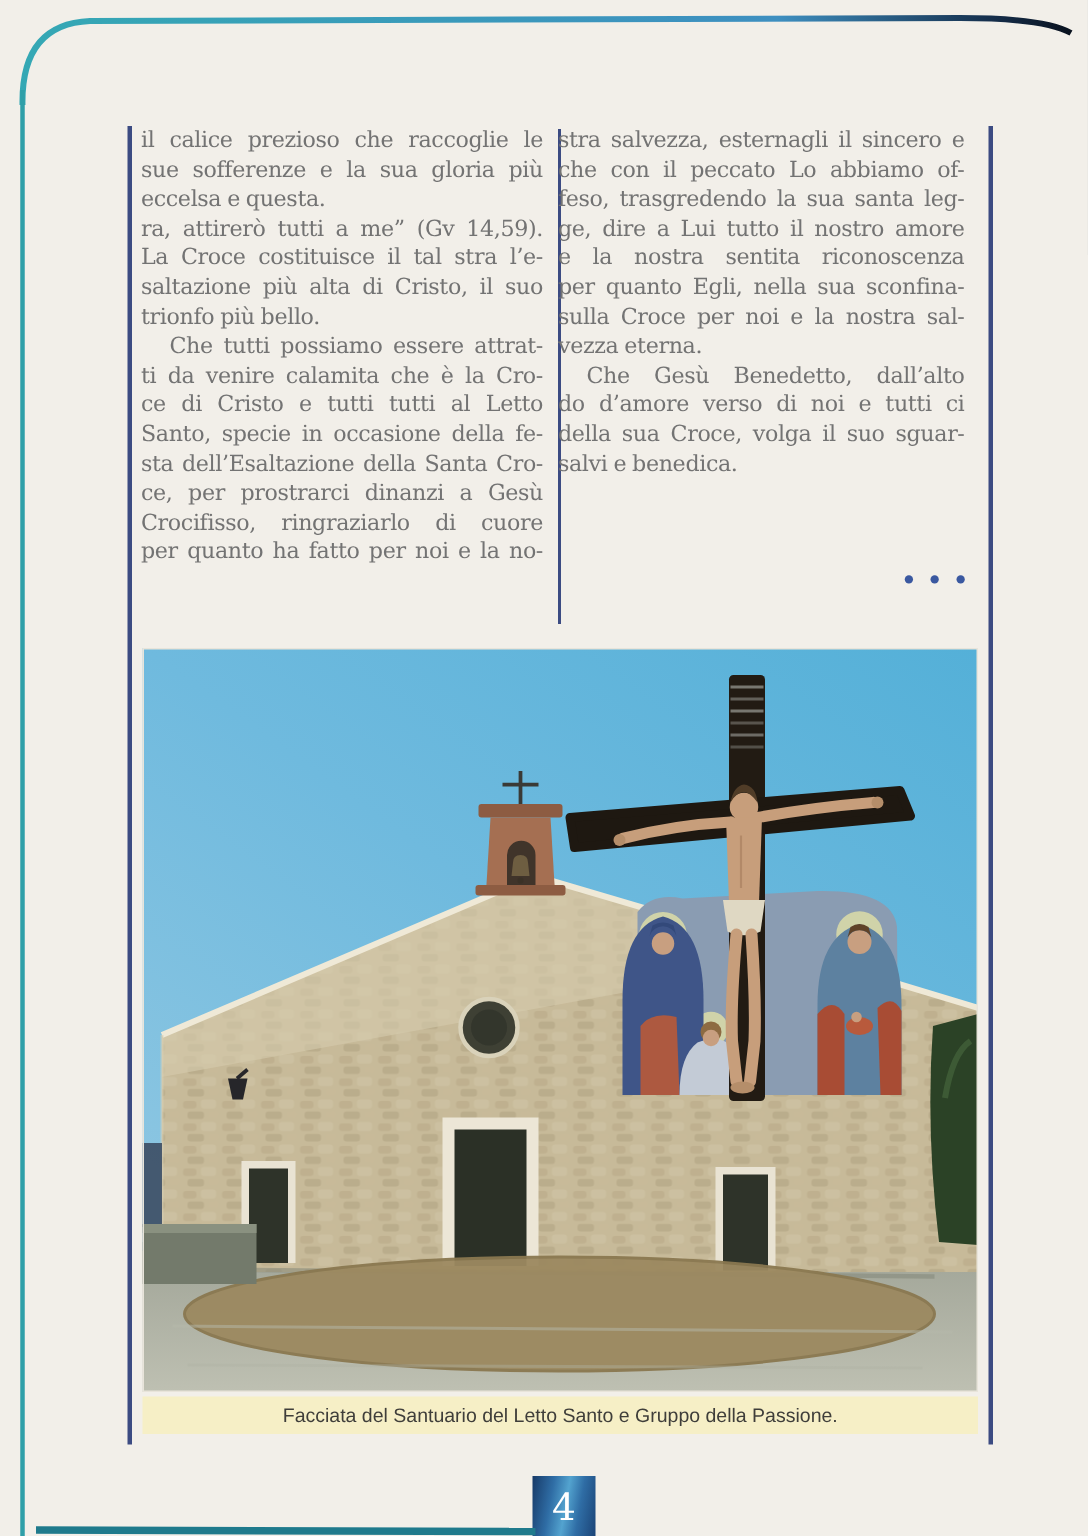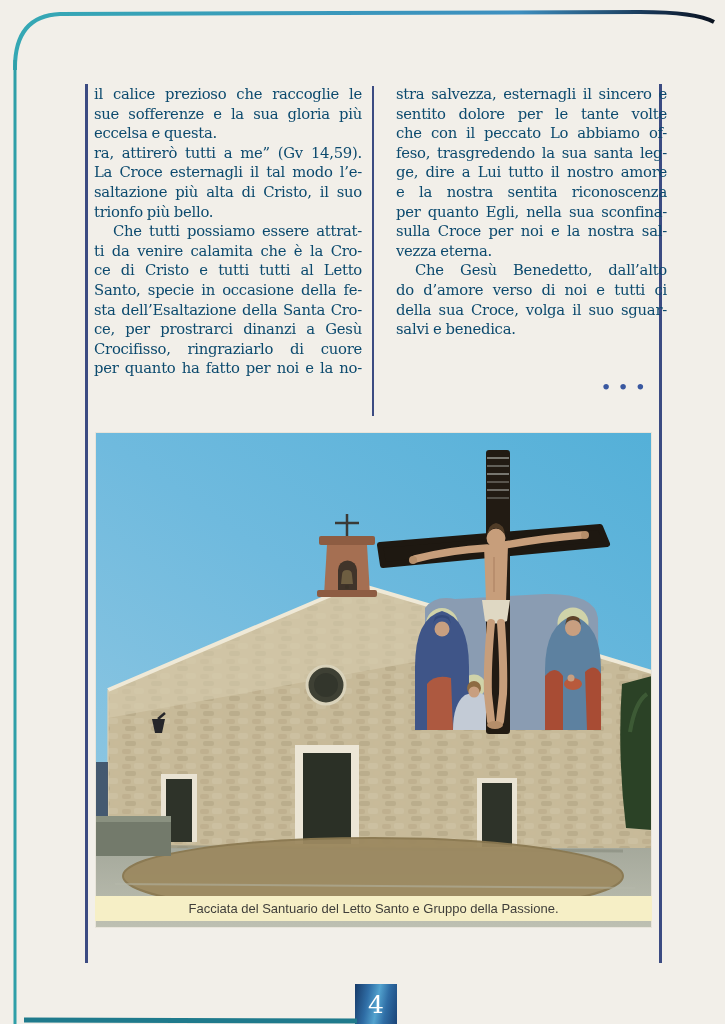--- a/index.html
+++ b/index.html
@@ -11,38 +11,38 @@
   
   .scan-artifacts{position:absolute;left:0;top:0;pointer-events:none;z-index:40;}
   
   .rule{position:absolute;background:#3c4b82;}
   .rule-left{left:85px;top:84px;width:3px;height:879px;}
   .rule-right{left:659px;top:84px;width:3px;height:879px;}
   .col-divider{left:372px;top:86px;width:2px;height:330px;background:#3c4b82;}
   
   .column{
     position:absolute;top:84px;width:268px;
-    color:#0c4a6e;font-size:14.8px;line-height:19.6px;
+    color:#737373;font-size:14.8px;line-height:19.6px;
     letter-spacing:-0.25px;word-spacing:-0.5px;
   }
   .col-left{left:94px;}
-  .col-right{left:396px;width:271px;}
+  .col-right{left:372px;width:271px;}
   .line{height:19.6px;overflow:hidden;text-align:justify;text-align-last:justify;}
   .line.indent{padding-left:19px;}
   .line.last{text-align-last:left;}
   .end-mark{
     position:absolute;left:520px;top:376px;width:132px;text-align:right;
     color:#3a58a0;font-size:19px;letter-spacing:6px;
   }
   
   .photo{position:absolute;left:95px;top:432px;width:557px;height:496px;margin:0;}
   .photo svg{display:block;}
   
   .caption{
-    position:absolute;left:95px;top:896px;width:557px;height:25px;
+    position:absolute;left:95px;top:931px;width:557px;height:25px;
     background:#f6efc6;display:flex;align-items:center;justify-content:center;
     font-family:"Liberation Sans", sans-serif;font-size:13px;color:#3f3e3a;
   }
   
   .page-number{
     position:absolute;left:355px;top:984px;width:42px;height:40px;
     background:linear-gradient(100deg,#173a68 0%,#2f6da5 30%,#53a3cf 52%,#2f6da5 72%,#1b4477 100%);
     color:#ffffff;font-size:25px;display:flex;align-items:center;justify-content:center;
   }
 </style>
@@ -53,35 +53,34 @@
 
   <div class="rule rule-left"></div>
   <div class="rule rule-right"></div>
   <div class="col-divider rule"></div>
 
   <div class="column col-left">
       <div class="line">il calice prezioso che raccoglie le</div>
       <div class="line">sue sofferenze e la sua gloria più</div>
       <div class="line last">eccelsa e questa.</div>
       <div class="line">ra, attirerò tutti a me” (Gv 14,59).</div>
-      <div class="line">La Croce esternagli il tal modo l’e-</div>
+      <div class="line">La Croce costituisce il tal stra l’e-</div>
       <div class="line">saltazione più alta di Cristo, il suo</div>
       <div class="line last">trionfo più bello.</div>
       <div class="line indent">Che tutti possiamo essere attrat-</div>
       <div class="line">ti da venire calamita che è la Cro-</div>
       <div class="line">ce di Cristo e tutti tutti al Letto</div>
       <div class="line">Santo, specie in occasione della fe-</div>
       <div class="line">sta dell’Esaltazione della Santa Cro-</div>
       <div class="line">ce, per prostrarci dinanzi a Gesù</div>
       <div class="line">Crocifisso, ringraziarlo di cuore</div>
       <div class="line">per quanto ha fatto per noi e la no-</div>
     </div>
   <div class="column col-right">
       <div class="line">stra salvezza, esternagli il sincero e</div>
-      <div class="line">sentito dolore per le tante volte</div>
       <div class="line">che con il peccato Lo abbiamo of-</div>
       <div class="line">feso, trasgredendo la sua santa leg-</div>
       <div class="line">ge, dire a Lui tutto il nostro amore</div>
       <div class="line">e la nostra sentita riconoscenza</div>
       <div class="line">per quanto Egli, nella sua sconfina-</div>
       <div class="line">sulla Croce per noi e la nostra sal-</div>
       <div class="line last">vezza eterna.</div>
       <div class="line indent">Che Gesù Benedetto, dall’alto</div>
       <div class="line">do d’amore verso di noi e tutti ci</div>
       <div class="line">della sua Croce, volga il suo sguar-</div>

